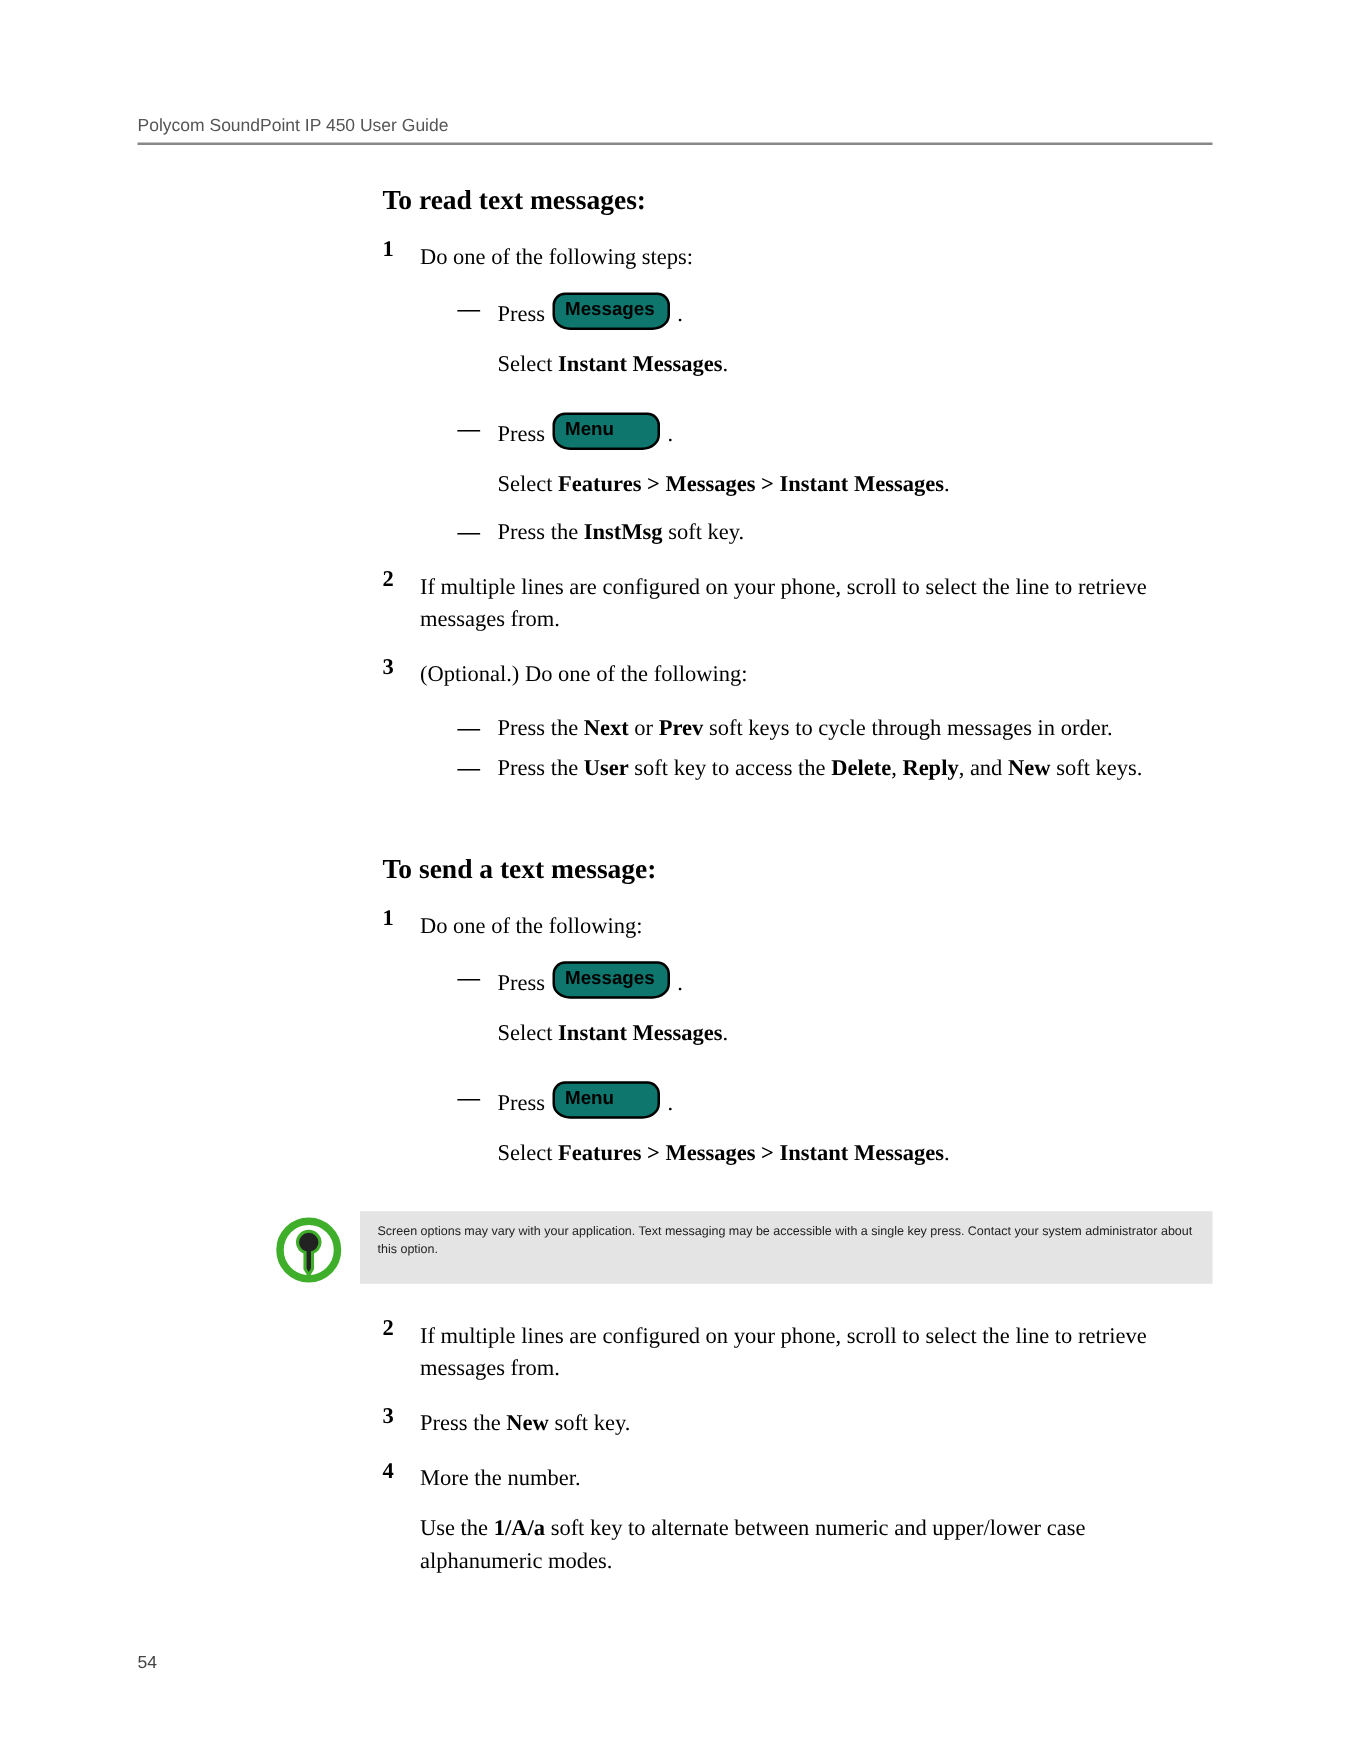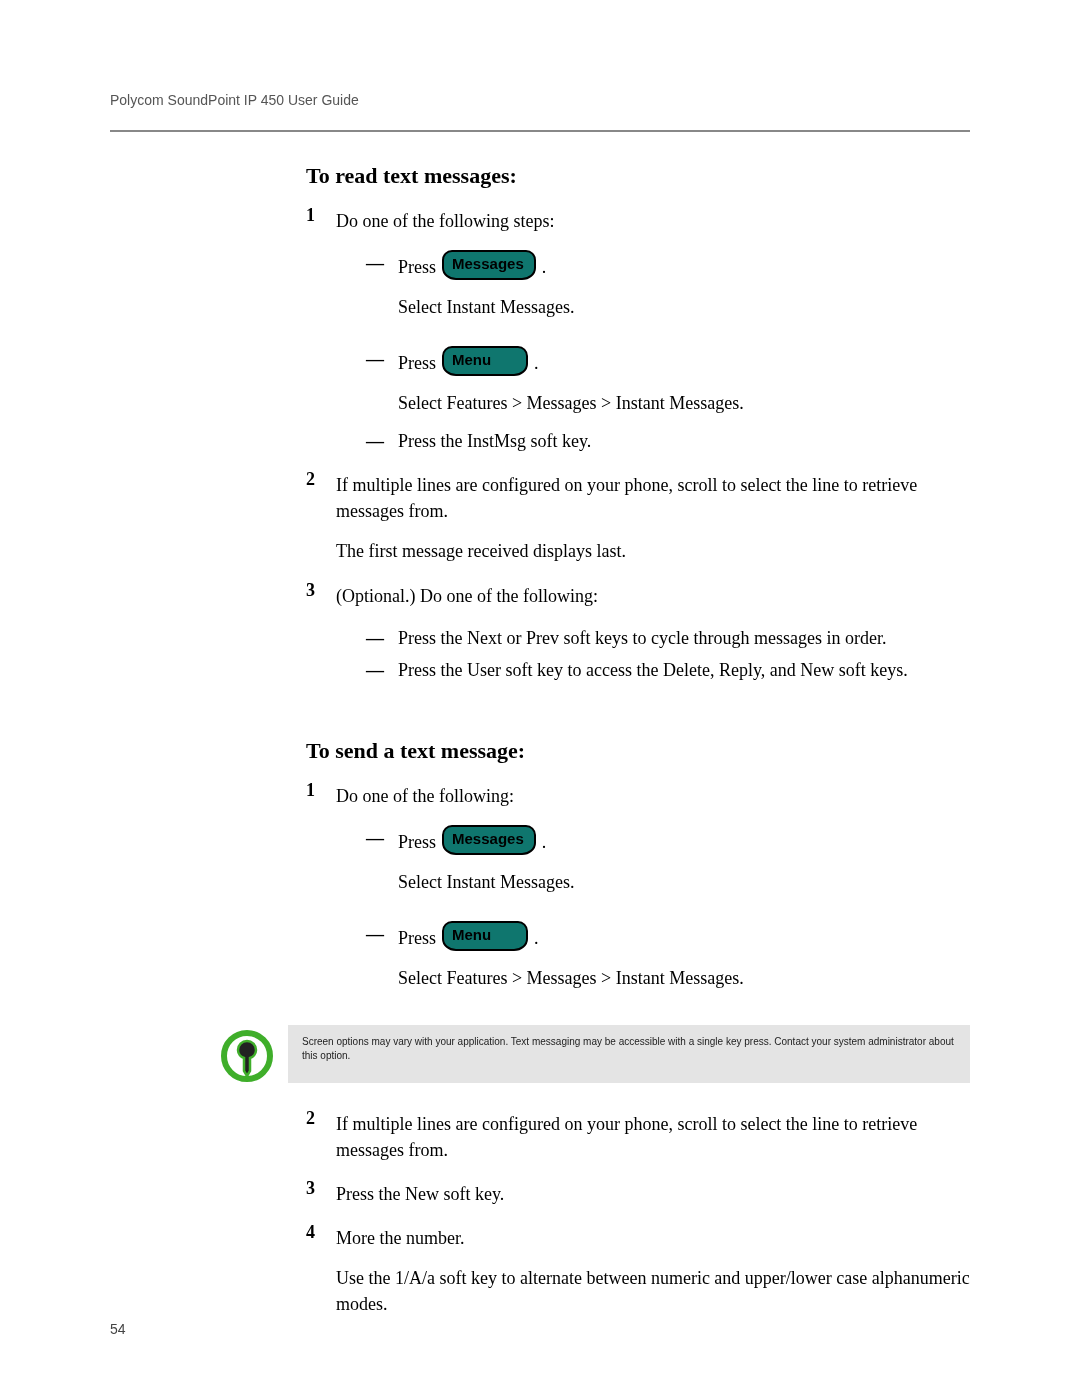--- a/index.html
+++ b/index.html
@@ -13,21 +13,21 @@
     width: 1080px;
     height: 1397px;
     position: relative;
     box-sizing: border-box;
     padding: 92px 110px 60px 110px;
   }
   .running-header {
     font-family: Arial, Helvetica, sans-serif;
     font-size: 14px;
     color: #555;
-    padding-bottom: 22px;
+    padding-bottom: 6px;
   }
   .hr-line {
     border: none;
     border-top: 2px solid #888;
     margin: 0 0 28px 0;
   }
   .content {
     margin-left: 196px;
     font-size: 18px;
     line-height: 1.45;
@@ -91,21 +91,21 @@
     font-weight: bold;
     font-size: 15px;
     min-width: 64px;
     height: 22px;
     box-sizing: content-box;
     background: #0f766e;
   }
   .para {
     margin: 6px 0;
   }
-  .b { font-weight: normal; }
+  .b { font-weight: bold; }
   .note-wrap {
     display: flex;
     gap: 14px;
     margin: 22px 0 22px -86px;
     width: calc(100% + 86px);
   }
   .note-icon {
     width: 54px;
     height: 54px;
     flex: 0 0 54px;
@@ -193,21 +193,20 @@
               </div>
             </div>
           </div>
         </div>
       </li>
 
       <li>
         <span class="num">2</span>
         <div class="body">
           <div class="para">If multiple lines are configured on your phone, scroll to select the line to retrieve messages from.</div>
-          <div class="para sp12">The first message received displays last.</div>
         </div>
       </li>
 
       <li>
         <span class="num">3</span>
         <div class="body">
           <div class="para">(Optional.) Do one of the following:</div>
           <div class="sublist">
             <div class="subitem">
               <span class="dash">—</span>

